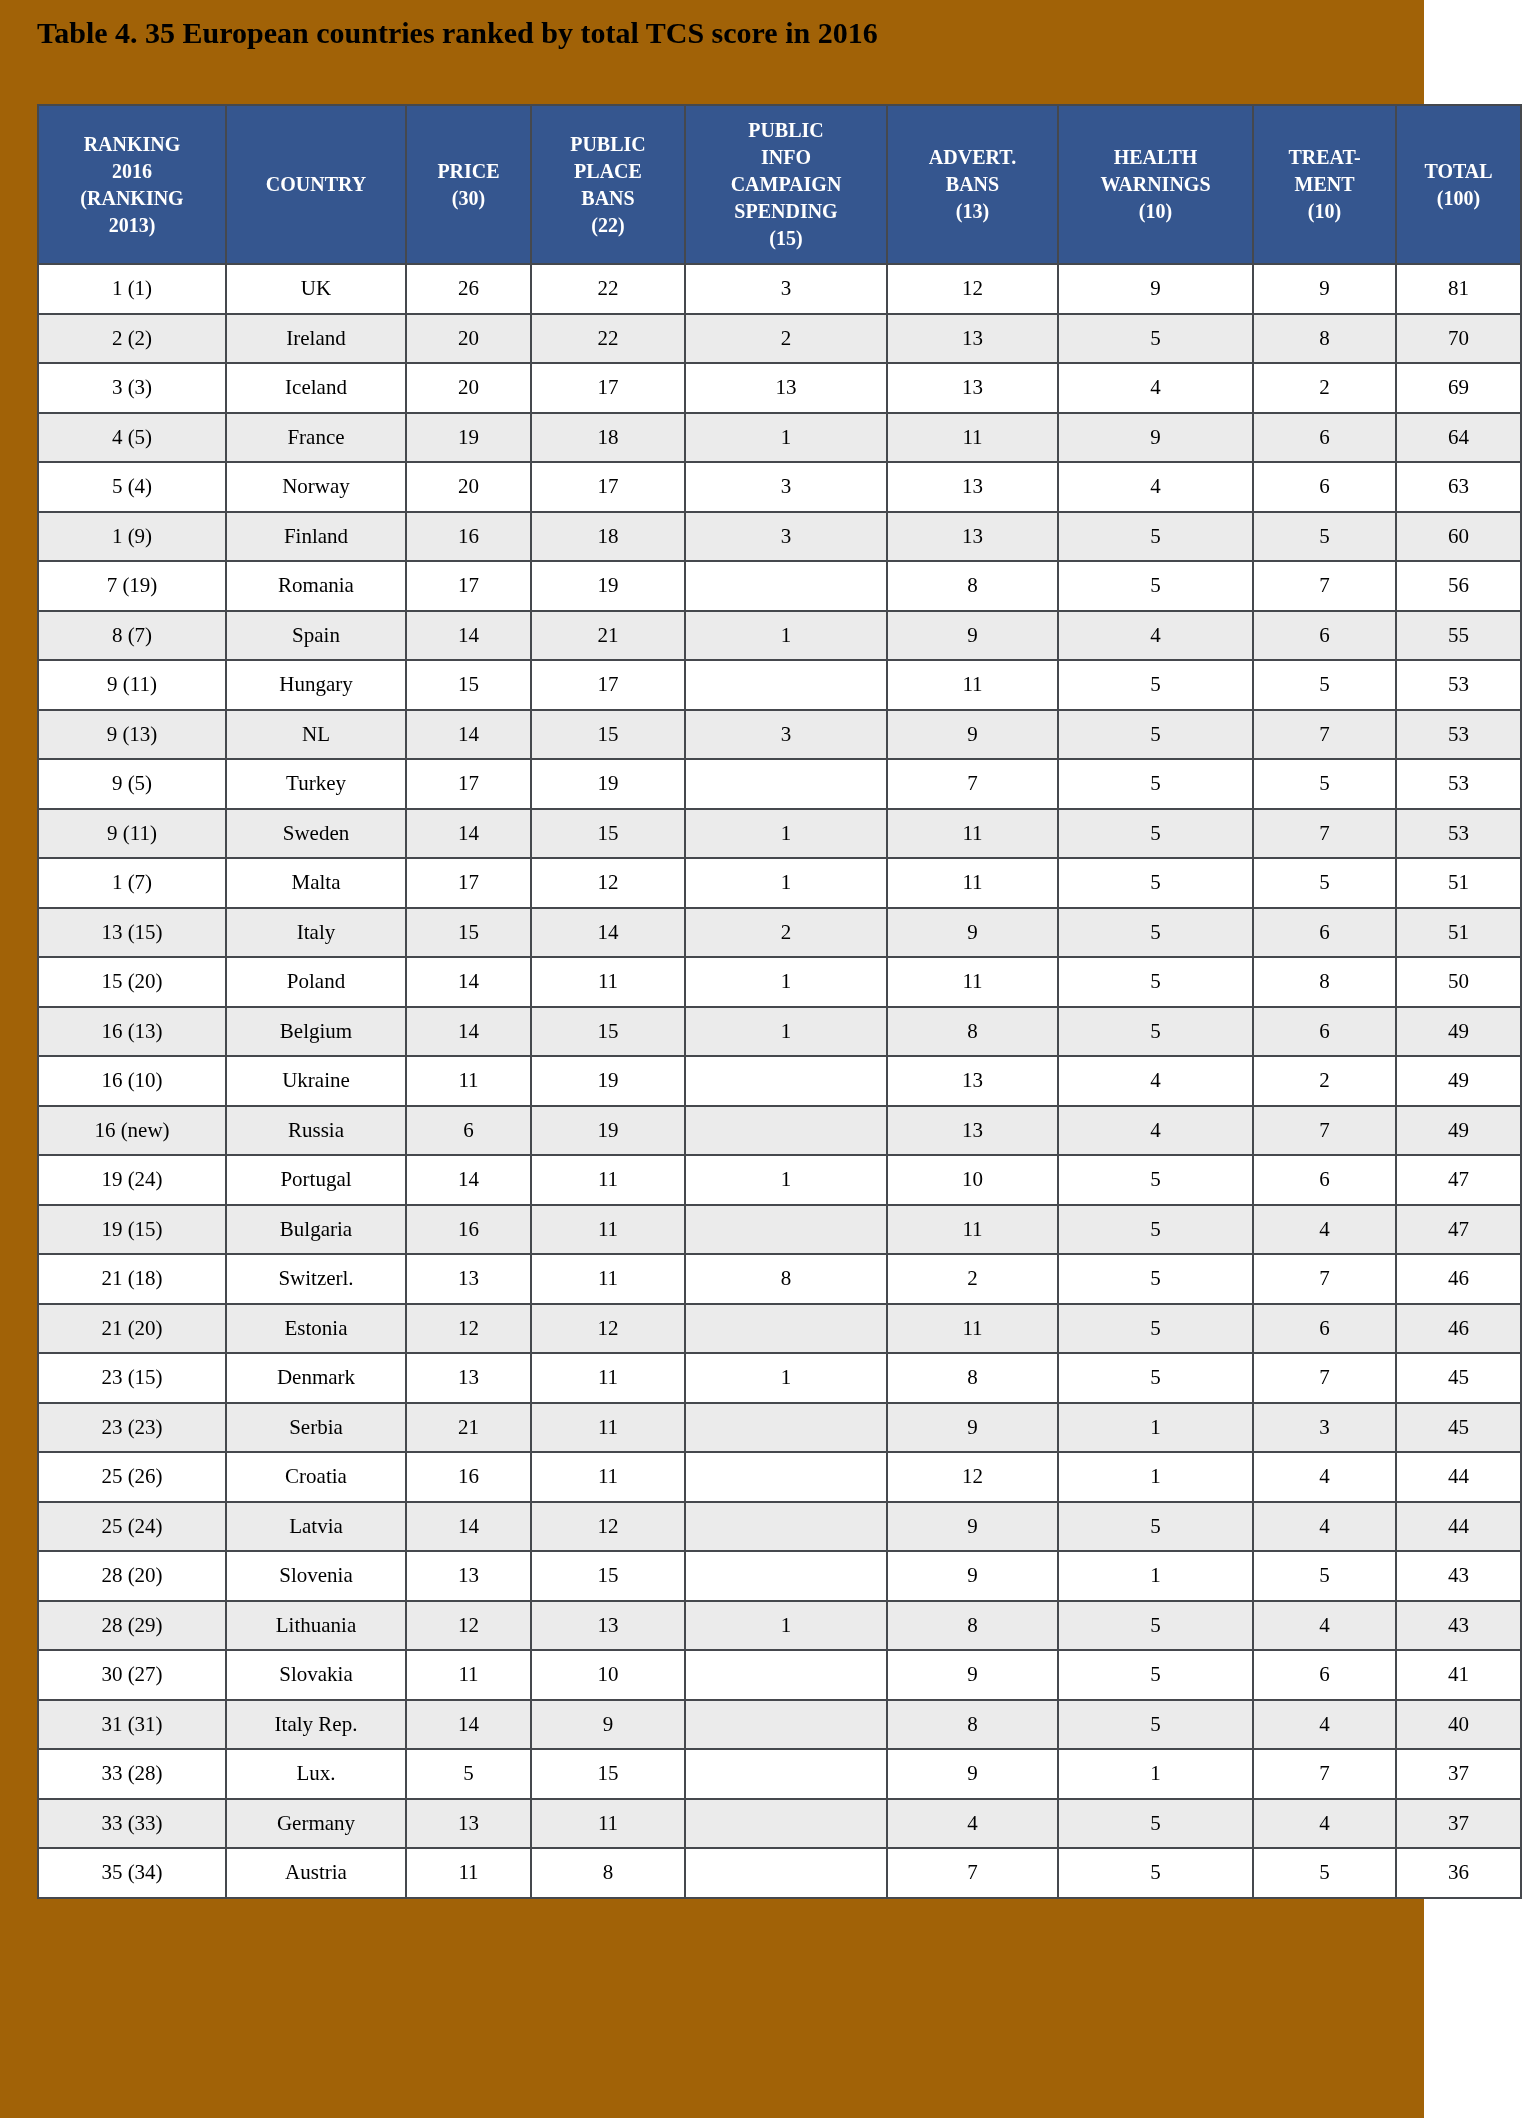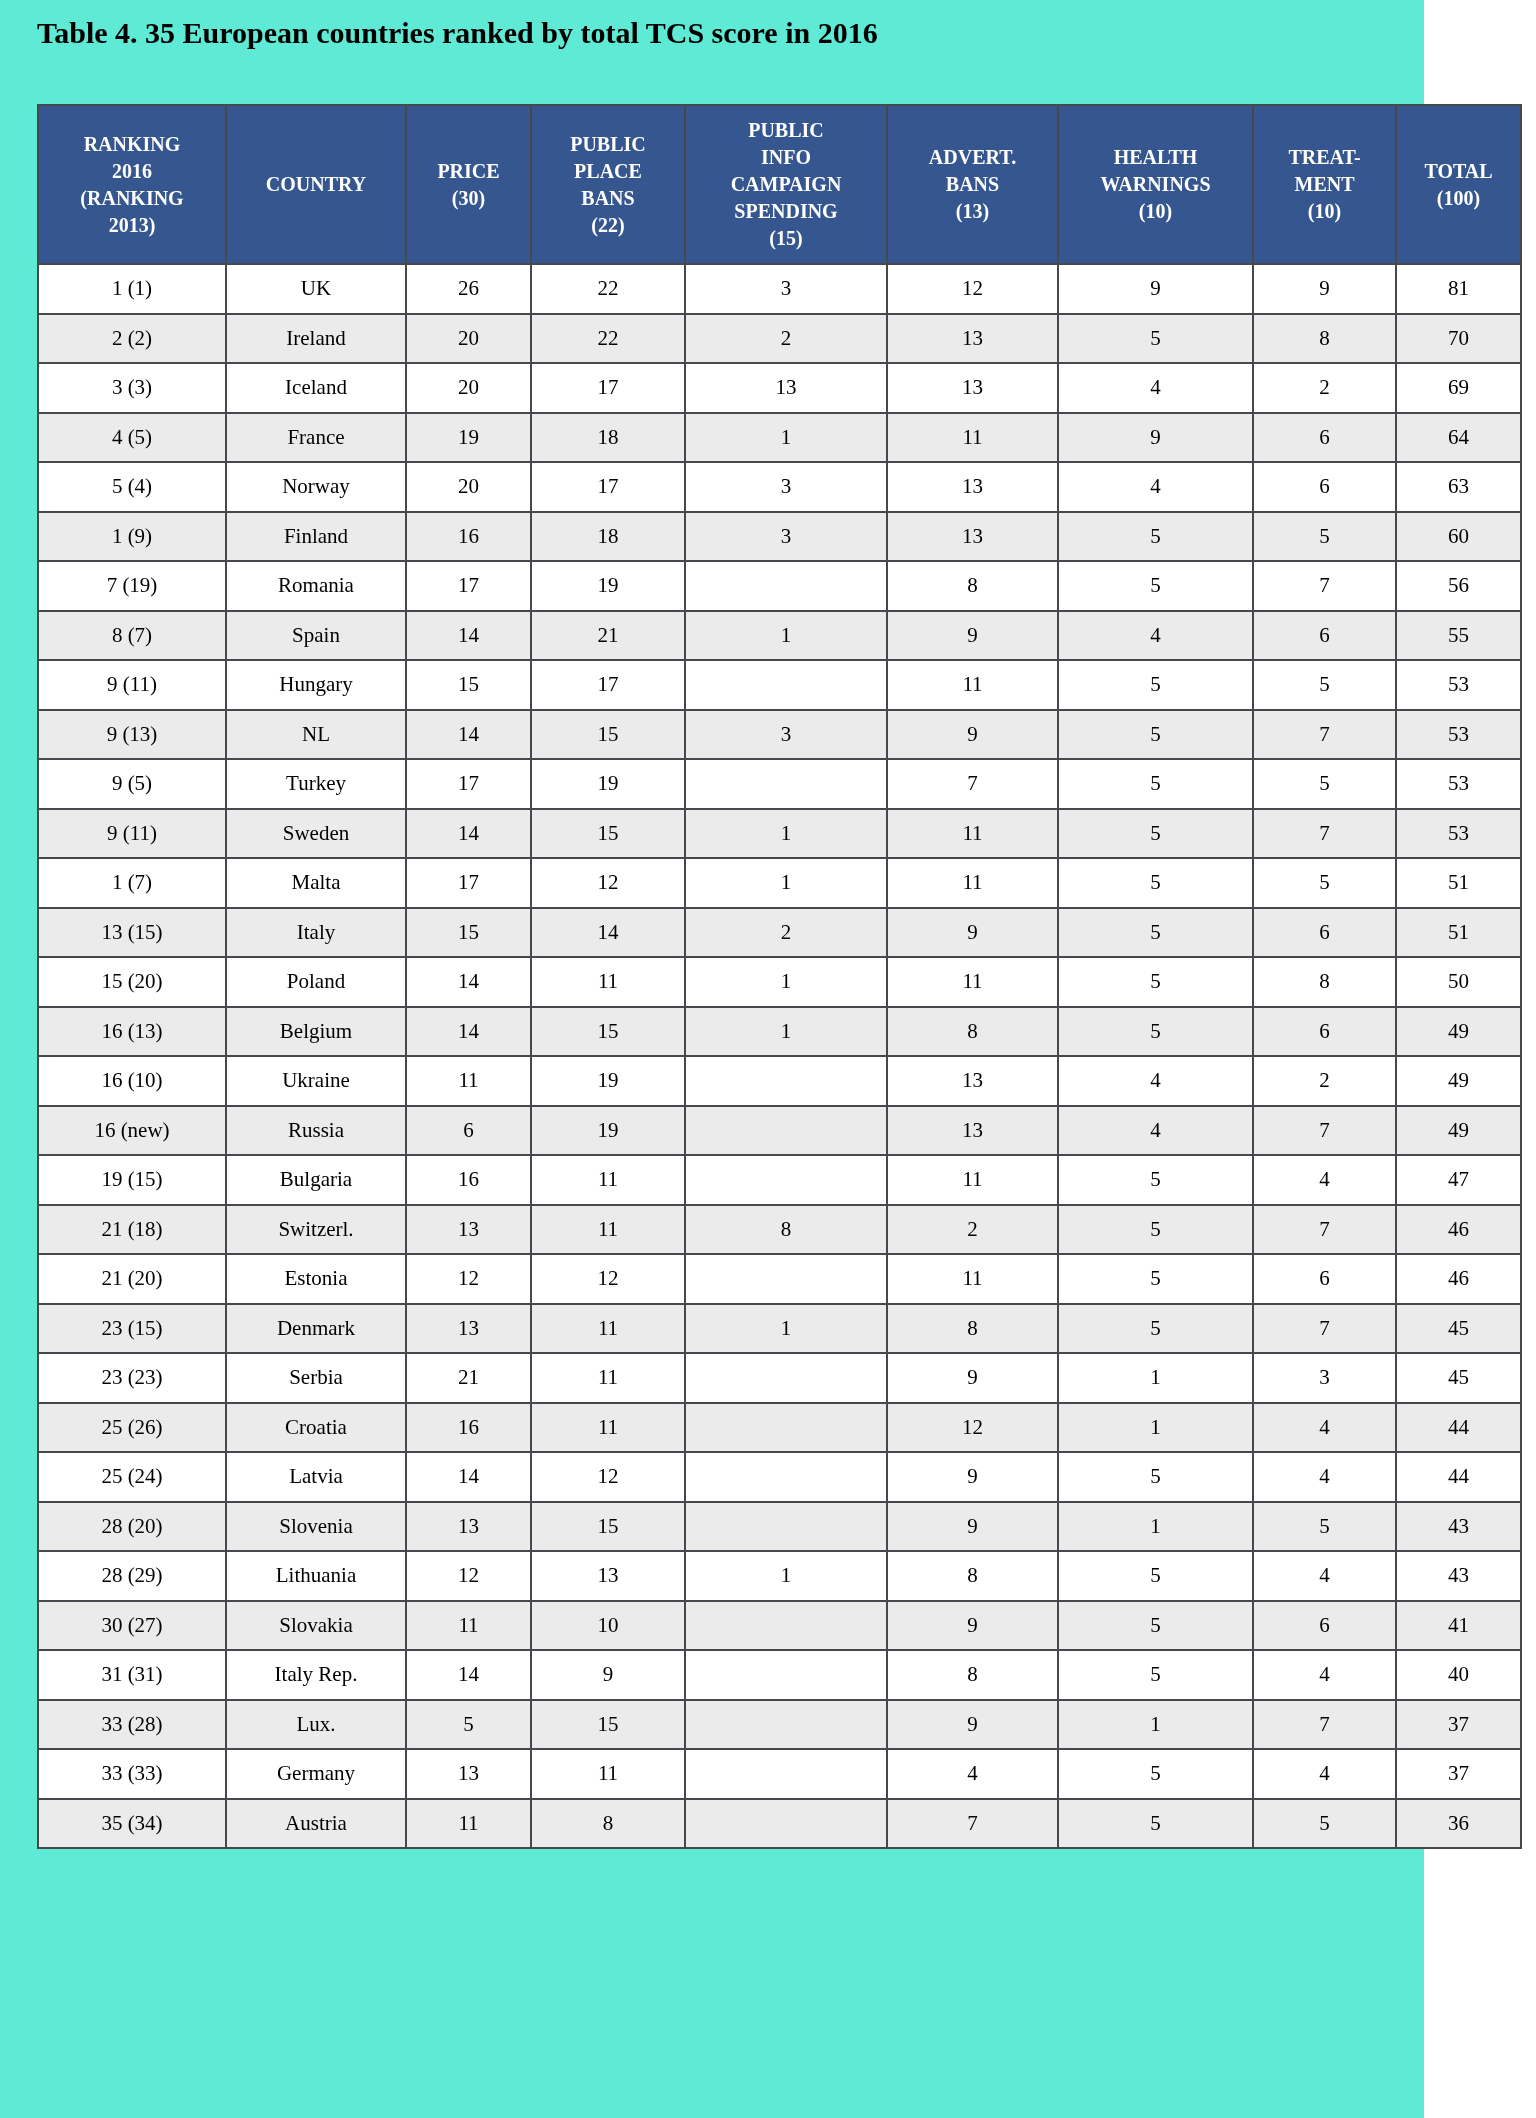--- a/index.html
+++ b/index.html
@@ -6,21 +6,21 @@
     margin: 0;
     padding: 0;
     background: #ffffff;
     font-family: "Liberation Serif", "DejaVu Serif", serif;
   }
   .page {
     width: 1424px;
     height: 2118px;
     box-sizing: border-box;
     padding: 16px 16px 0 37px;
-    background: #5eead4;
+    background: #a16207;
   }
   .title {
     font-size: 30px;
     font-weight: bold;
     color: #000000;
     margin: 0 0 55px 0;
     line-height: 1.1;
   }
   table.tcs {
     border-collapse: collapse;
@@ -296,20 +296,31 @@
           <td>Russia</td>
           <td>6</td>
           <td>19</td>
           <td></td>
           <td>13</td>
           <td>4</td>
           <td>7</td>
           <td>49</td>
         </tr>
         <tr>
+          <td>19 (24)</td>
+          <td>Portugal</td>
+          <td>14</td>
+          <td>11</td>
+          <td>1</td>
+          <td>10</td>
+          <td>5</td>
+          <td>6</td>
+          <td>47</td>
+        </tr>
+        <tr>
           <td>19 (15)</td>
           <td>Bulgaria</td>
           <td>16</td>
           <td>11</td>
           <td></td>
           <td>11</td>
           <td>5</td>
           <td>4</td>
           <td>47</td>
         </tr>

